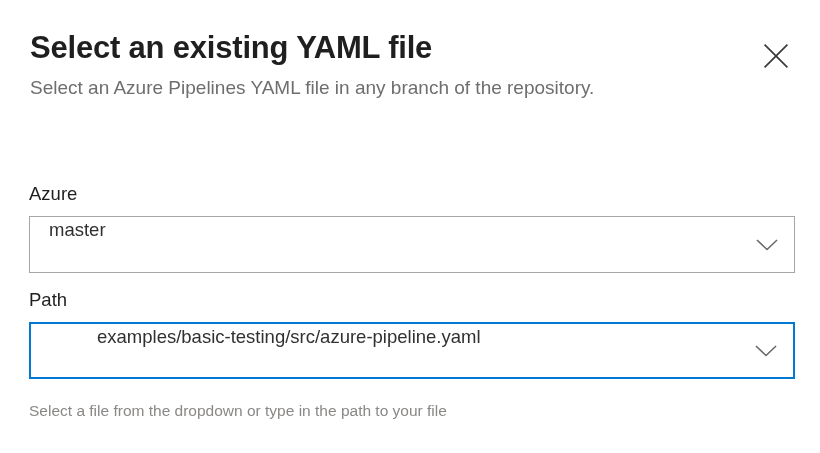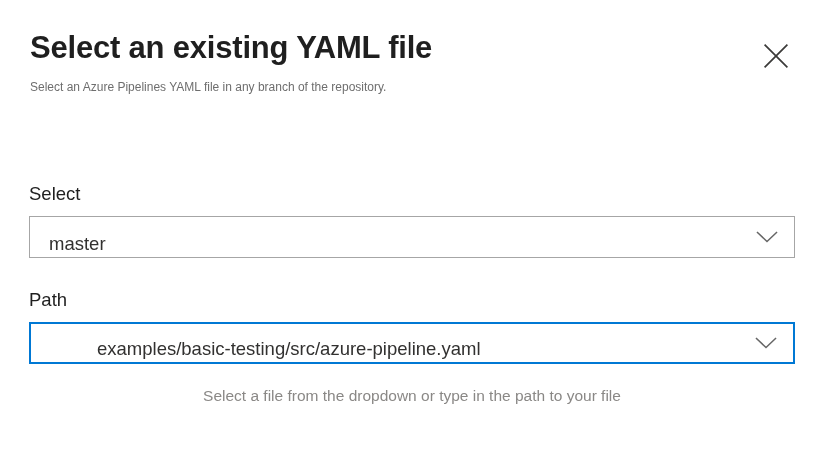--- a/index.html
+++ b/index.html
@@ -32,21 +32,21 @@
   .panel-title {
     font-size: 31px;
     font-weight: 600;
     color: #1f1f1f;
     letter-spacing: -0.2px;
     line-height: 40px;
     margin: 0;
     white-space: nowrap;
   }
   .panel-subtitle {
-    font-size: 12px;
+    font-size: 19px;
     font-weight: 400;
     color: #6e6e6e;
     line-height: 31px;
     margin: 4px 0 0 0;
     width: 610px;
   }
 
   .close-button {
     position: absolute;
     left: 757px;
@@ -79,24 +79,24 @@
     font-weight: 400;
     color: #1f1f1f;
     line-height: 24px;
     margin: 0 0 10px 0;
   }
 
   .combo {
     position: relative;
     box-sizing: border-box;
     width: 766px;
-    height: 42px;
+    height: 57px;
     background: #ffffff;
     display: flex;
-    align-items: flex-end;
+    align-items: flex-start;
   }
   .combo-default {
     border: 1px solid #a6a6a6;
   }
   .combo-focused {
     border: 2px solid #0078d4;
   }
 
   .combo-value {
     flex: 1 1 auto;
@@ -131,21 +131,20 @@
     padding: 0;
   }
   .combo-chevron svg { display: block; }
 
   .field-hint {
     font-size: 15.5px;
     font-weight: 400;
     color: #8a8886;
     line-height: 20px;
     margin: 22px 0 10px 0;
-    text-align: center;
   }
 </style>
 </head>
 <body>
 
 <div class="panel">
 
   <div class="header">
     <h1 class="panel-title">Select an existing YAML file</h1>
     <p class="panel-subtitle">Select an Azure Pipelines YAML file in any branch of the repository.</p>
@@ -153,21 +152,21 @@
 
   <button class="close-button" aria-label="Close">
     <span>
       <svg width="26" height="26" viewBox="0 0 26 26" aria-hidden="true">
         <path d="M1.6 1.6 L24.4 24.4 M24.4 1.6 L1.6 24.4" stroke="#3b3a39" stroke-width="1.7" fill="none"></path>
       </svg>
     </span>
   </button>
 
   <div class="field-block field-branch">
-    <div class="field-label">Select</div>
+    <div class="field-label">Azure</div>
     <div class="combo combo-default">
       <input class="combo-value" type="text" readonly="" value="master" style="">
       <button class="combo-chevron">
         <span>
           <svg width="22" height="14" viewBox="0 0 22 14" aria-hidden="true">
             <path d="M1.5 2.5 L11 11.5 L20.5 2.5" stroke="#666666" stroke-width="1.5" fill="none" stroke-linecap="square"></path>
           </svg>
         </span>
       </button>
     </div>

